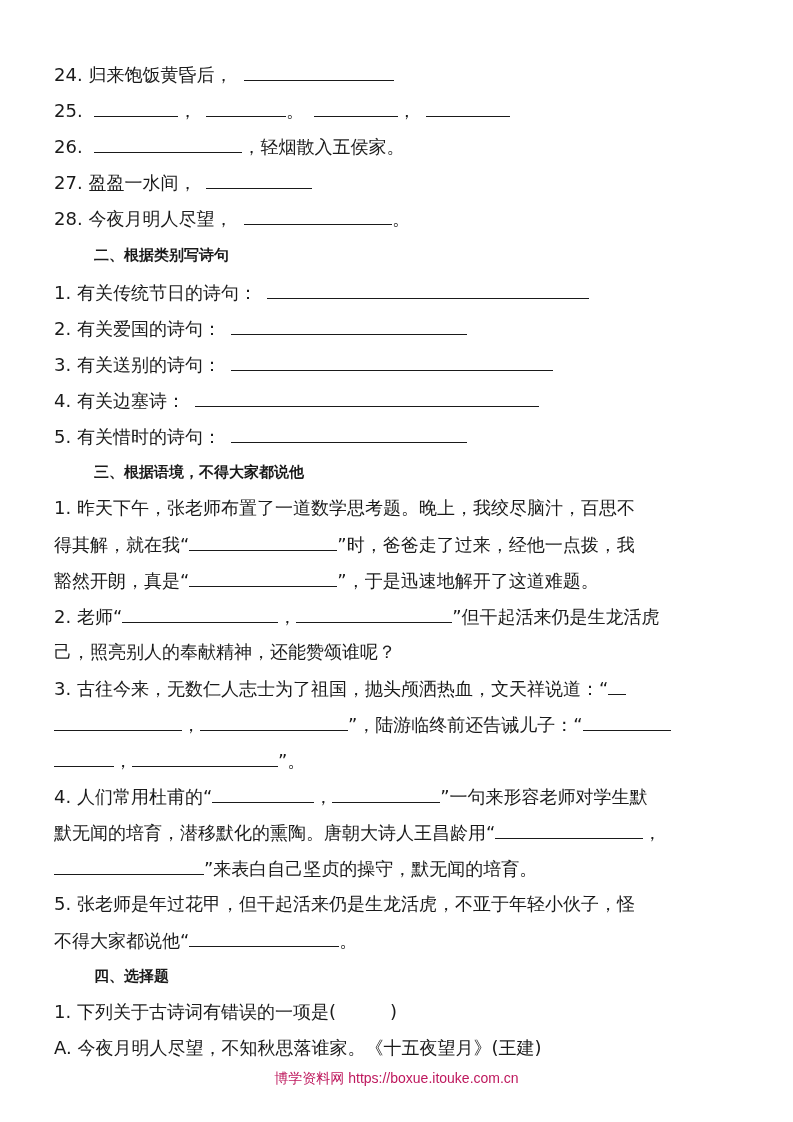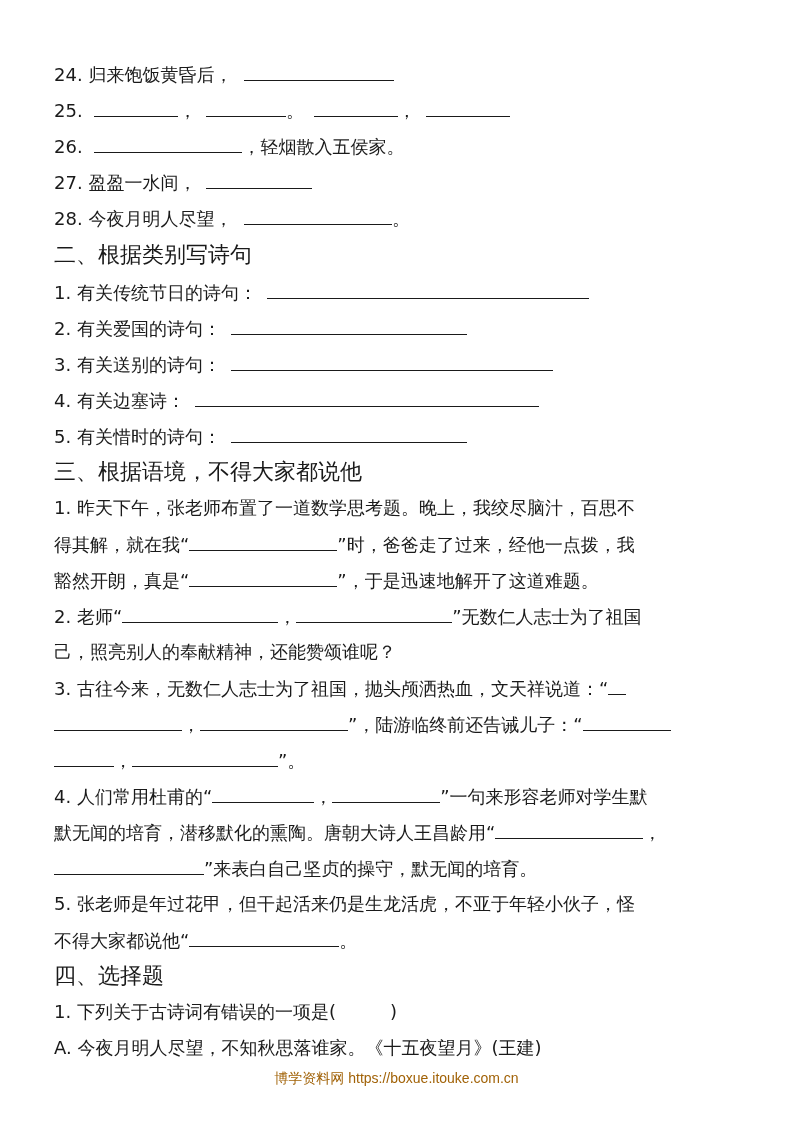--- a/index.html
+++ b/index.html
@@ -1,22 +1,22 @@
 <!DOCTYPE html>
 <html><head>
 <meta charset="utf-8">
 <style>
   html, body { margin: 0; padding: 0; background: #ffffff; }
   body { width: 793px; height: 1122px; position: relative; overflow: hidden;
          font-family: "DejaVu Sans", "Liberation Sans", sans-serif; color: #1a1a1a; }
   .line { position: absolute; left: 54px; font-size: 18px; line-height: 24px; white-space: nowrap; }
-  .heading { font-weight: normal; font-size: 22px; }
+  .heading { font-weight: bold; font-size: 15px; margin-left: 40px; }
   .blank { display: inline-block; border-bottom: 1.3px solid #1a1a1a; height: 18px; vertical-align: baseline; }
   .footer { position: absolute; left: 0; width: 793px; top: 1070px; text-align: center;
-            font-size: 14px; color: #a16207; font-family: "Liberation Sans", sans-serif; }
+            font-size: 14px; color: #be185d; font-family: "Liberation Sans", sans-serif; }
 </style>
 </head>
 <body>
 
 <div class="line" style="top:62px;">
   <span>24.</span>
   <span>归来饱饭黄昏后，</span>
   <span class="blank" style="width:150px;margin-left:6px;"></span>
 </div>
 
@@ -72,21 +72,21 @@
 
 <div class="line" style="top:496px;">1. 昨天下午，张老师布置了一道数学思考题。晚上，我绞尽脑汁，百思不</div>
 <div class="line" style="top:532px;text-align:center;">
   <span>得其解，就在我“</span><span class="blank" style="width:148px;"></span><span>”时，爸爸走了过来，经他一点拨，我</span>
 </div>
 <div class="line" style="top:568px;">
   <span>豁然开朗，真是“</span><span class="blank" style="width:148px;"></span><span>”，于是迅速地解开了这道难题。</span>
 </div>
 
 <div class="line" style="top:604px;">
-  <span>2. 老师“</span><span class="blank" style="width:156px;"></span><span>，</span><span class="blank" style="width:156px;"></span><span>”无数仁人志士为了祖国</span>
+  <span>2. 老师“</span><span class="blank" style="width:156px;"></span><span>，</span><span class="blank" style="width:156px;"></span><span>”但干起活来仍是生龙活虎</span>
 </div>
 <div class="line" style="top:640px;">己，照亮别人的奉献精神，还能赞颂谁呢？</div>
 
 <div class="line" style="top:676px;">
   <span>3. 古往今来，无数仁人志士为了祖国，抛头颅洒热血，文天祥说道：“</span><span class="blank" style="width:18px;"></span>
 </div>
 <div class="line" style="top:712px;">
   <span class="blank" style="width:128px;"></span><span>，</span><span class="blank" style="width:148px;"></span><span>”，陆游临终前还告诫儿子：“</span><span class="blank" style="width:88px;"></span>
 </div>
 <div class="line" style="top:748px;">

